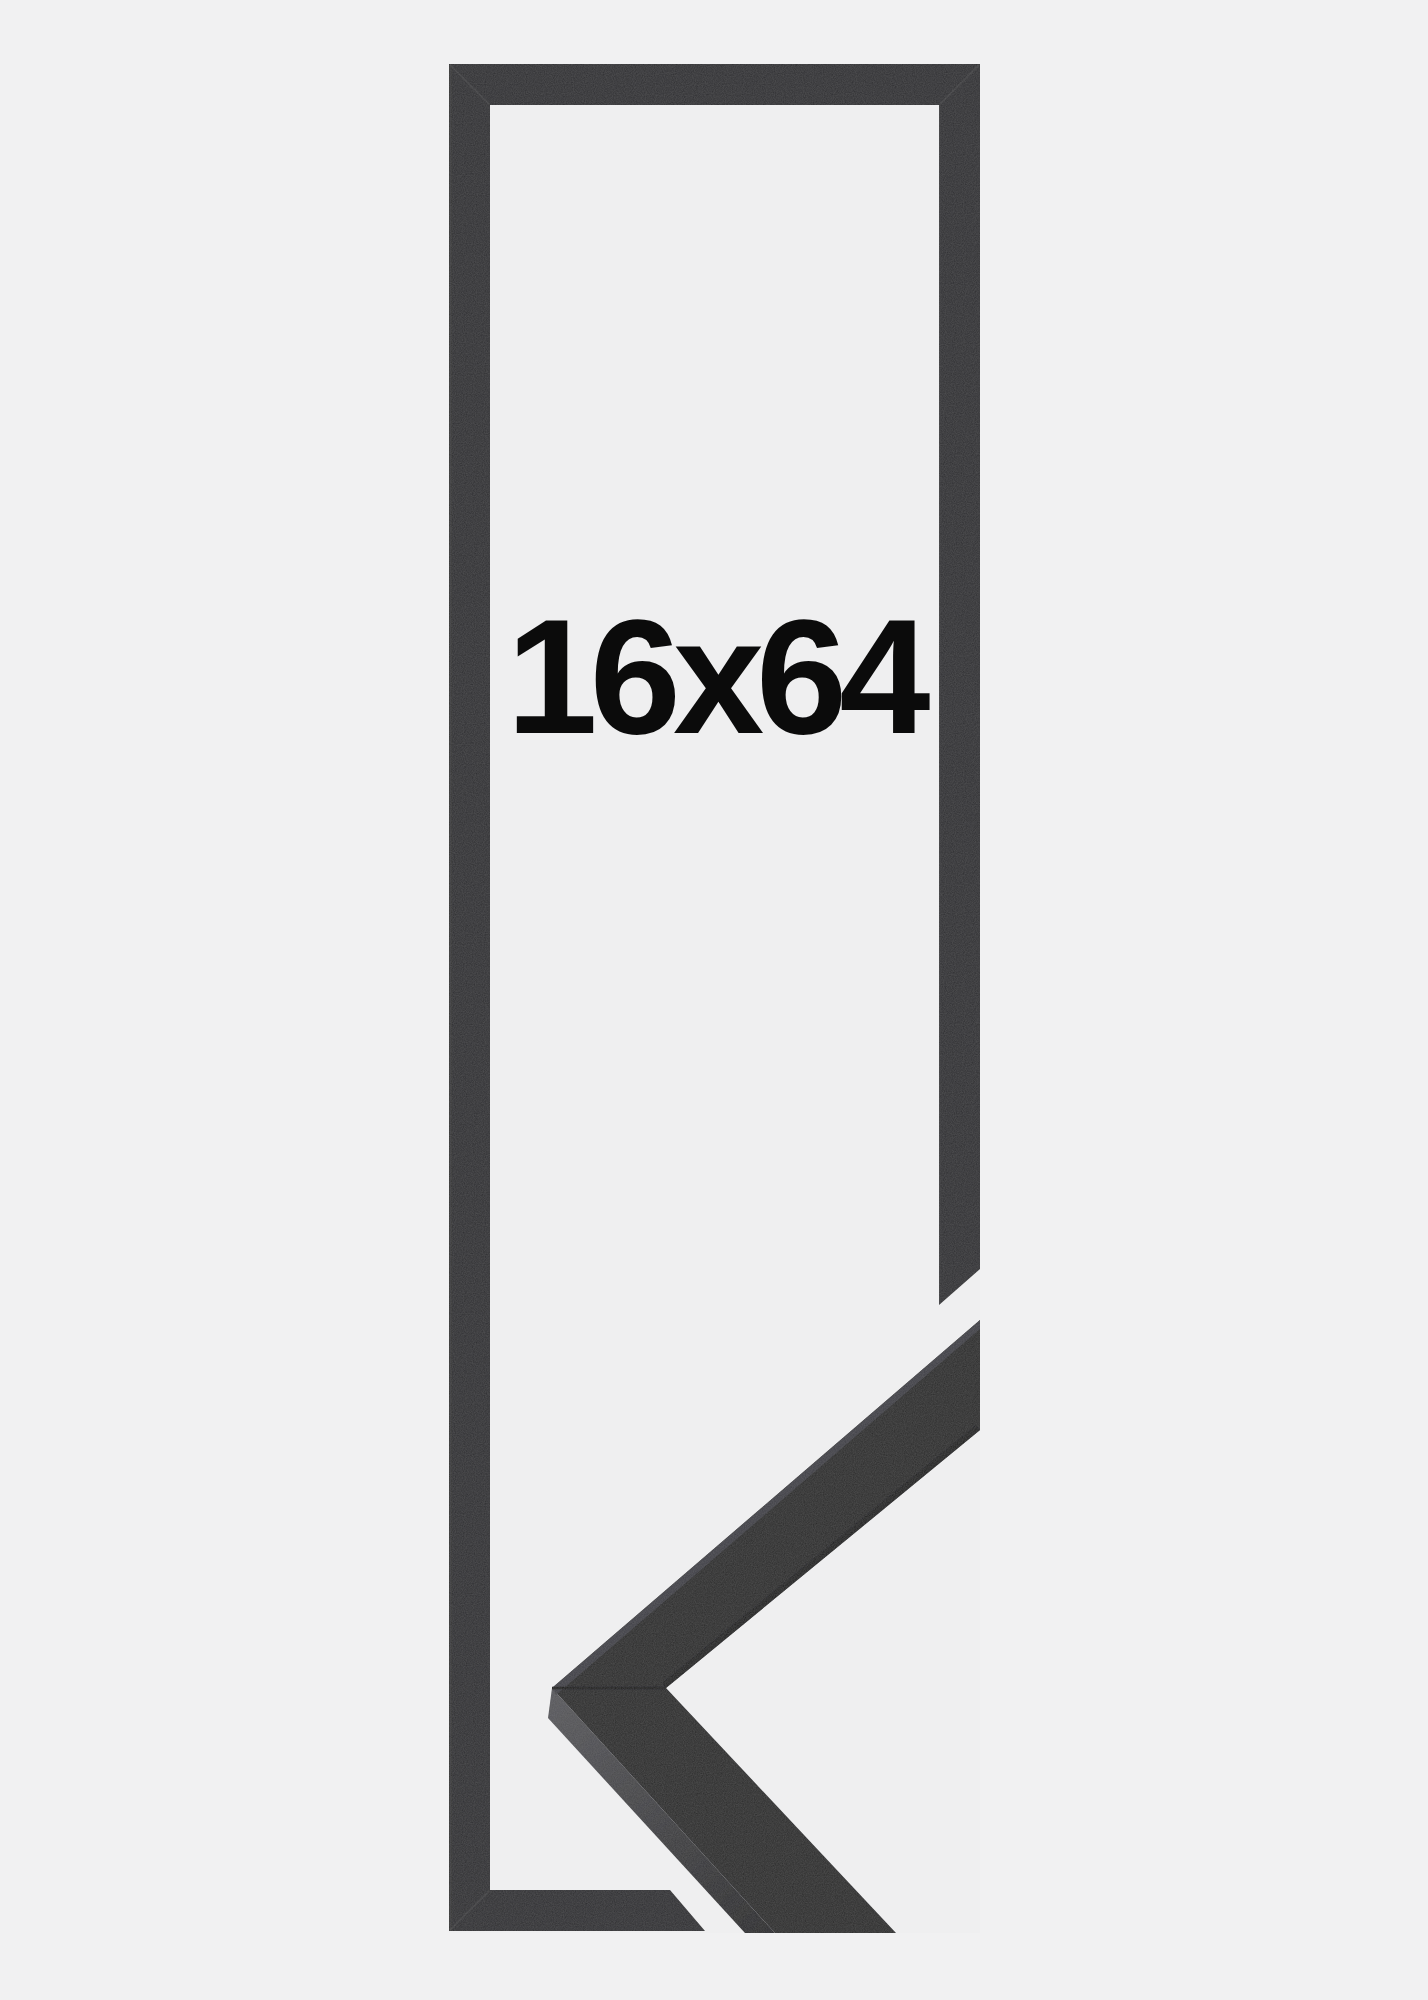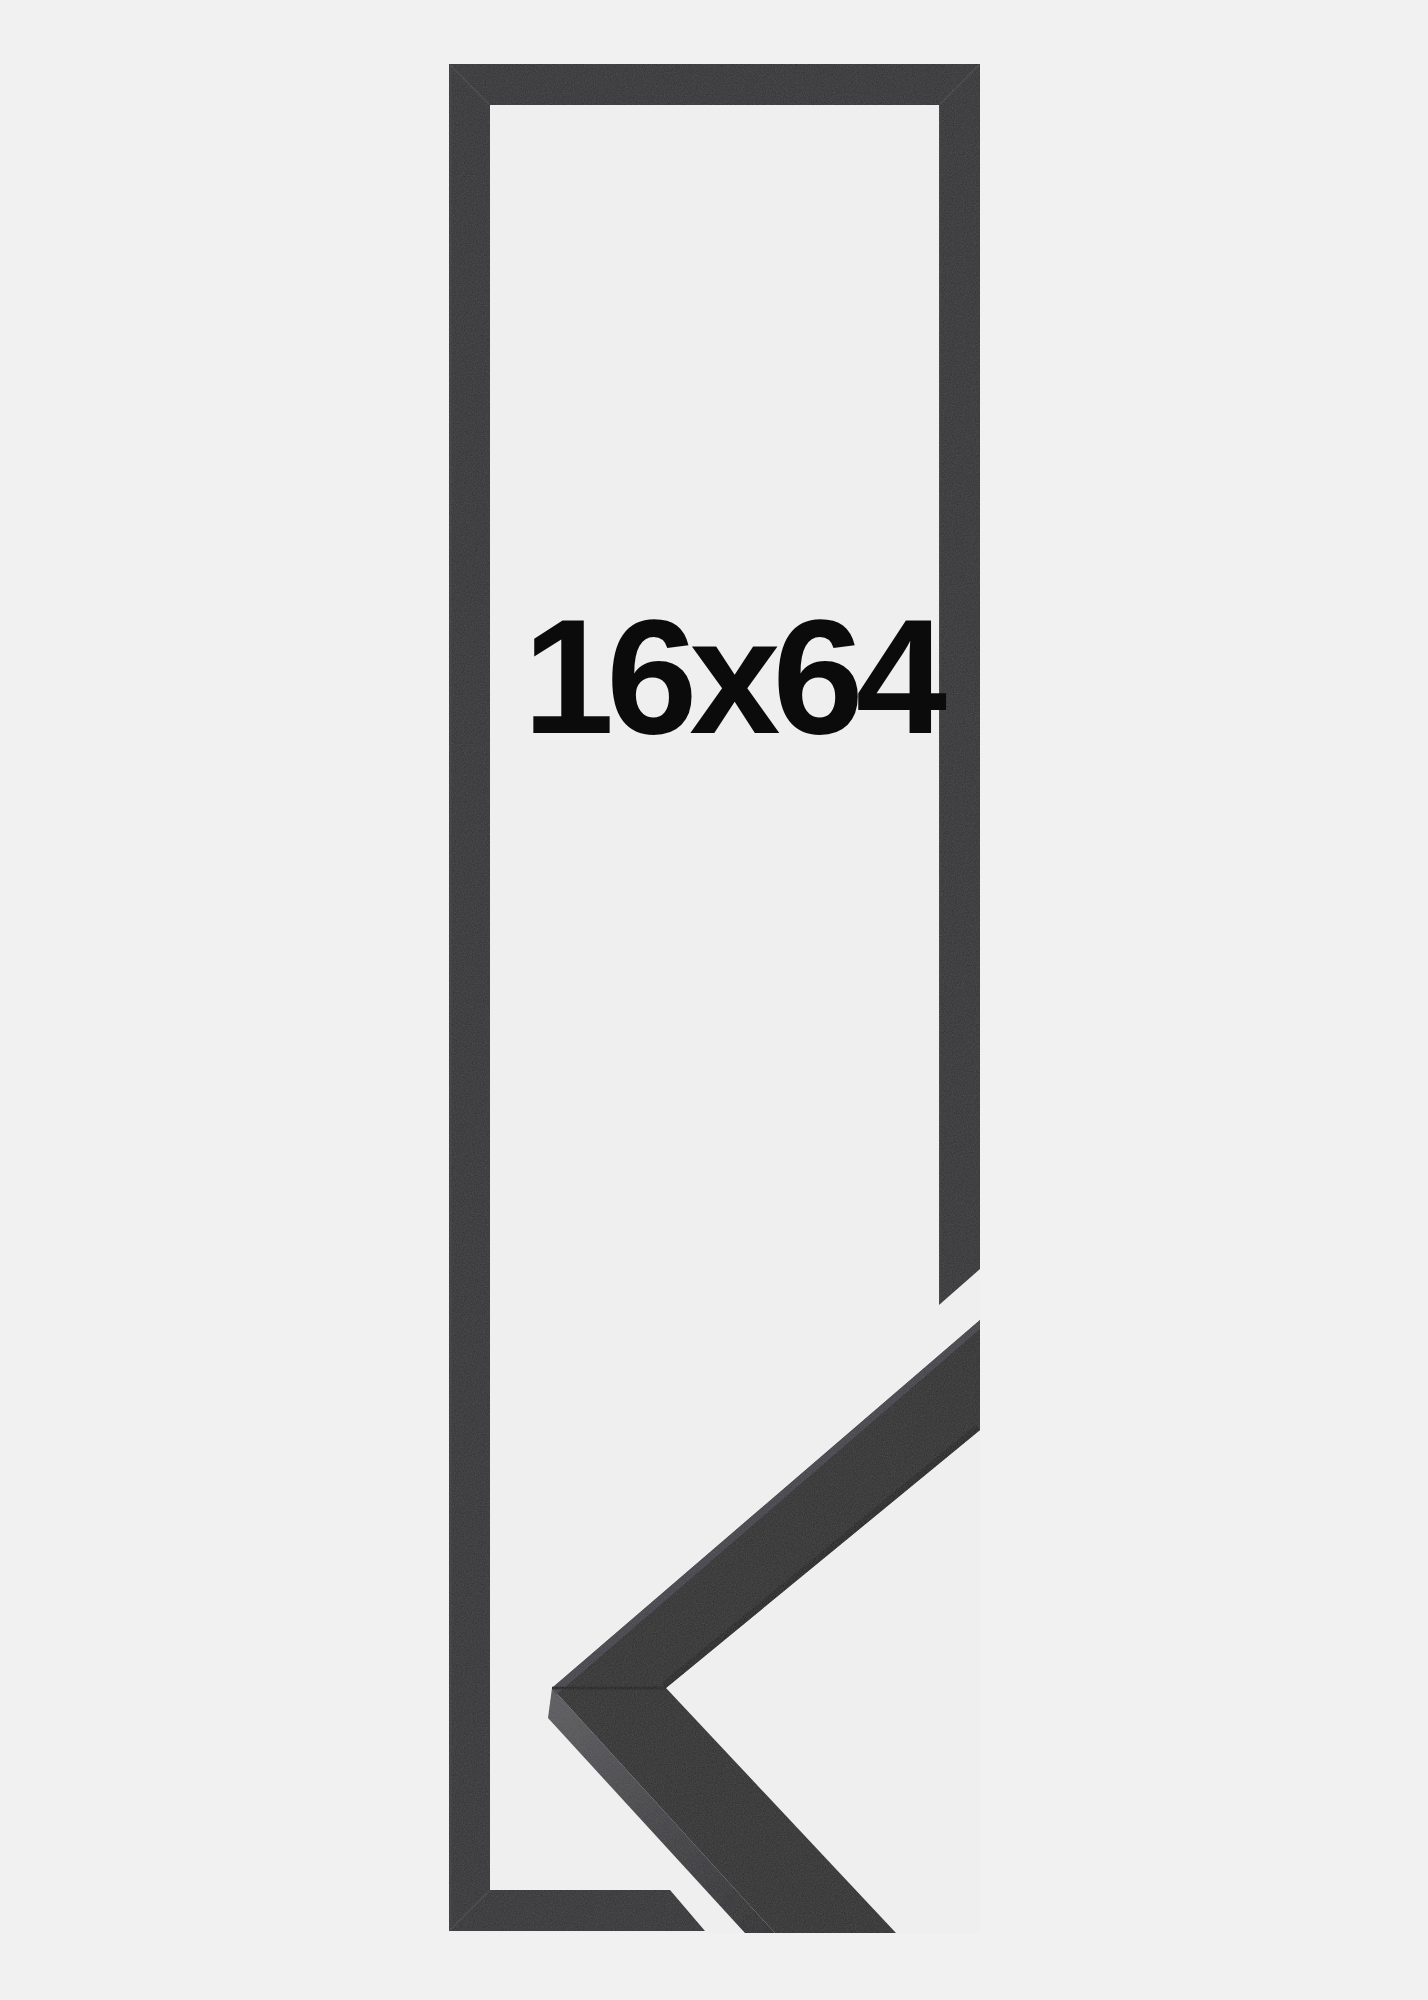--- a/index.html
+++ b/index.html
@@ -19,21 +19,21 @@
   }
   .size-label {
     position: absolute;
     left: 490px;
     top: 595px;
     width: 449px;
     line-height: 1;
     font-size: 164px;
     font-weight: bold;
     letter-spacing: -8px;
-    text-align: right;
+    text-align: center;
     color: #0b0b0b;
     white-space: nowrap;
     user-select: none;
   }
 </style>
 </head>
 <body>
 
 <div class="canvas">
 

